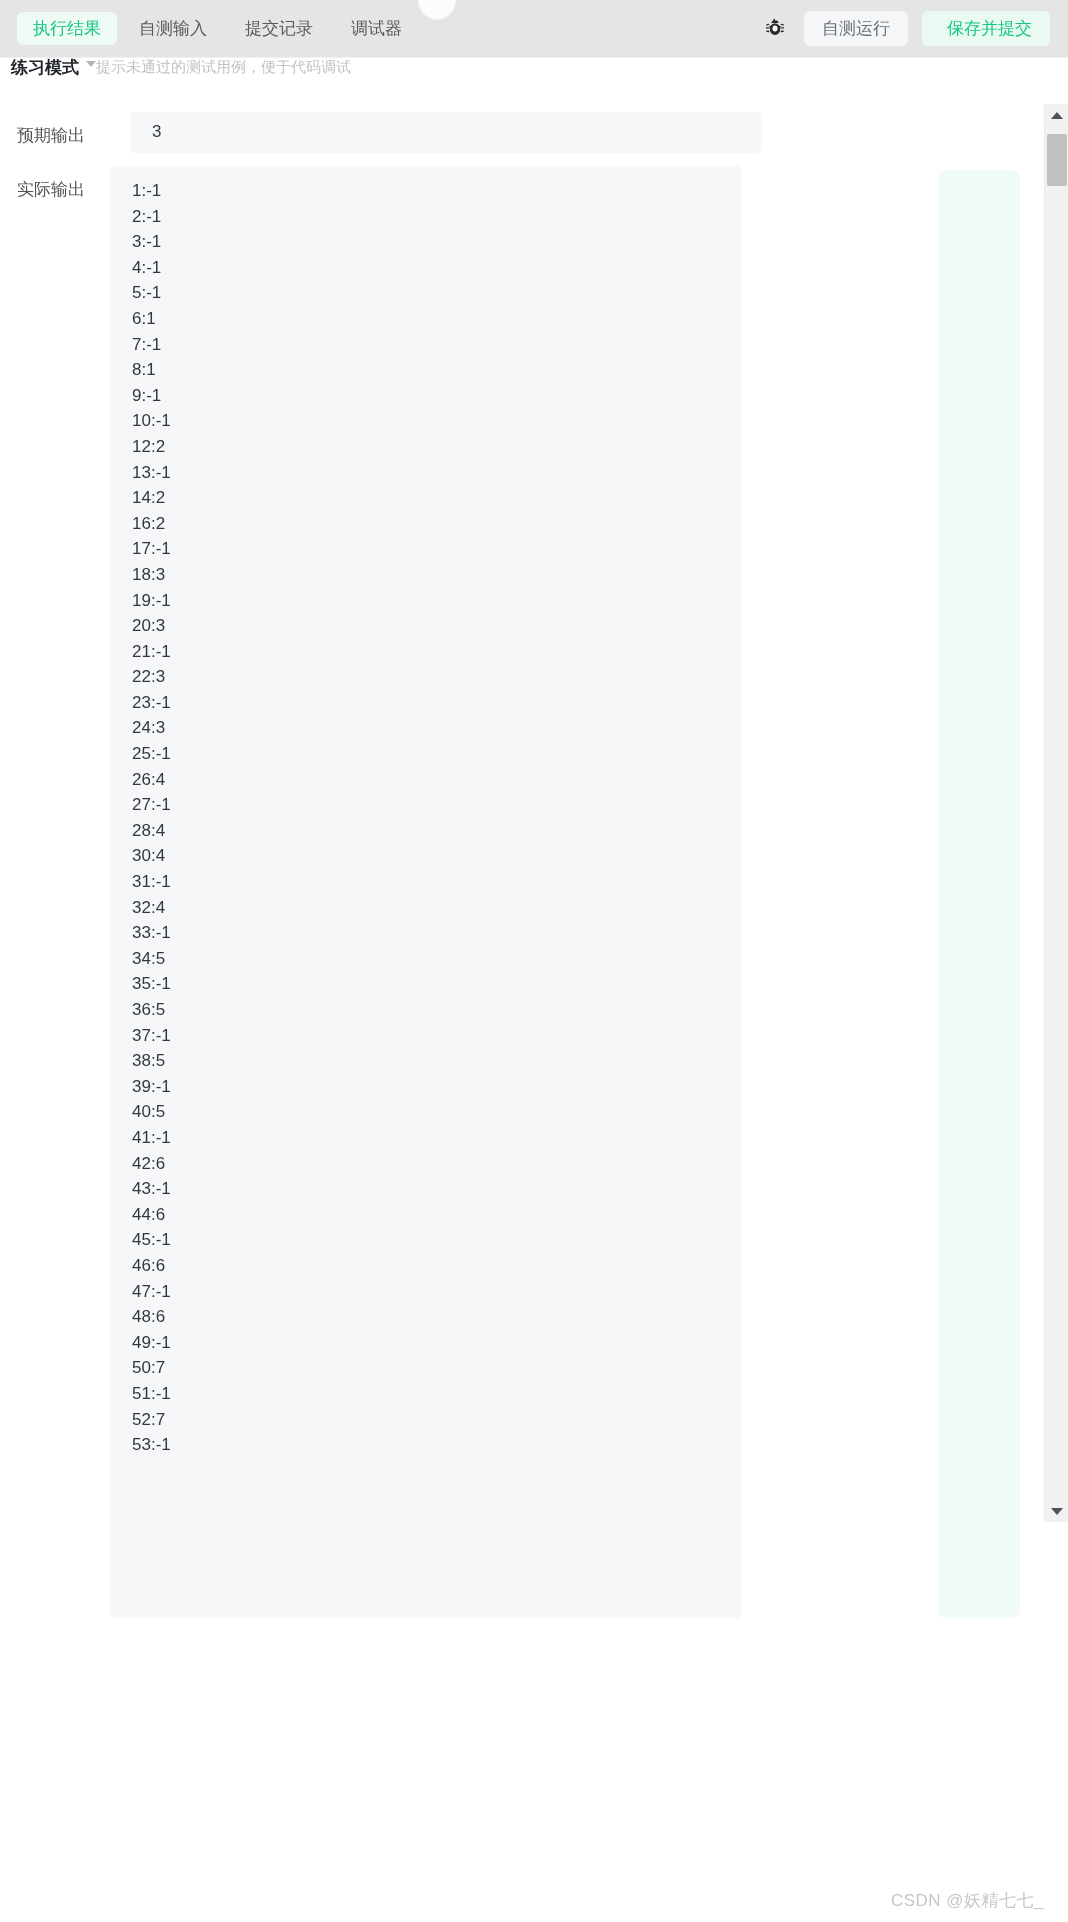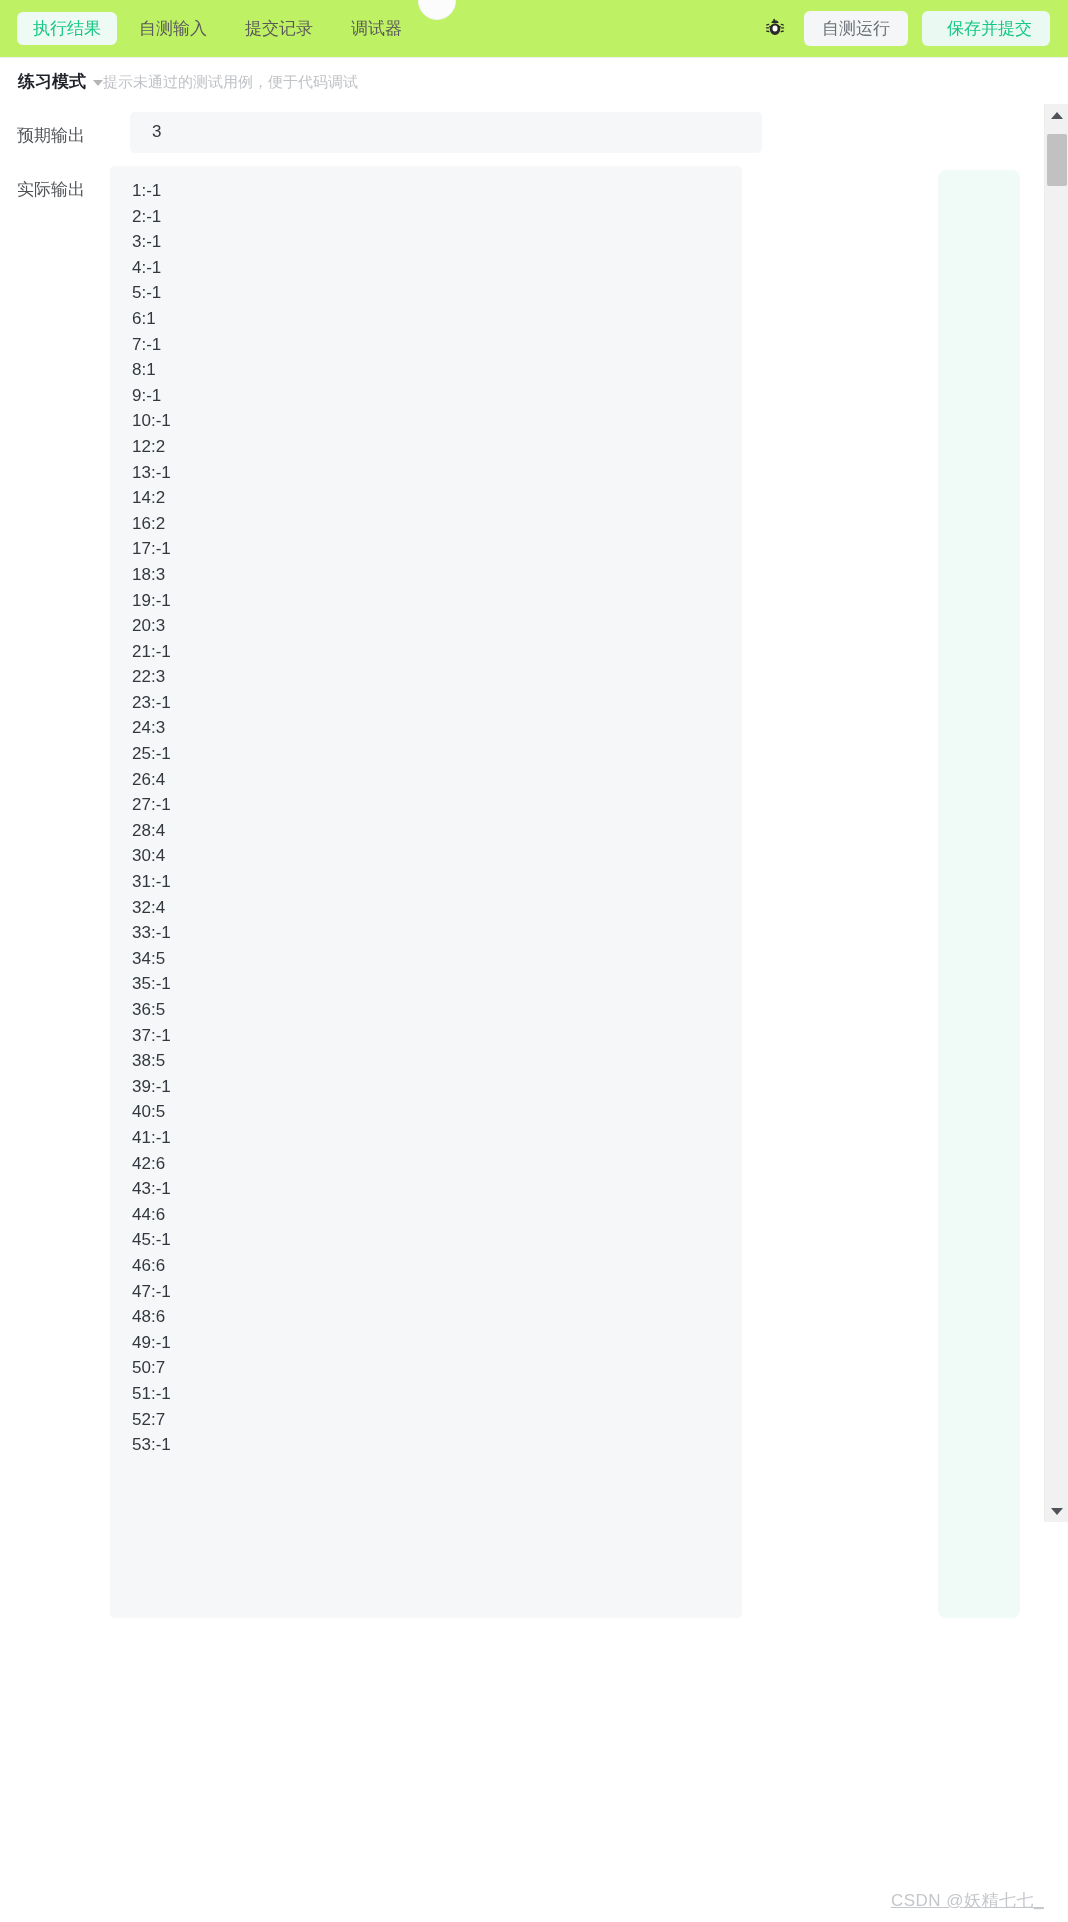--- a/index.html
+++ b/index.html
@@ -16,21 +16,21 @@
     width: 1068px;
     height: 1922px;
     background: #ffffff;
   }
 
   
   .toolbar {
     position: absolute;
     left: 0; top: 0;
     width: 1068px; height: 58px;
-    background: #bef264;
+    background: #e5e5e5;
     display: flex;
     align-items: center;
     border-bottom: 1px solid #f0f0f0;
   }
 
   .tabs {
     display: flex;
     align-items: center;
     padding-left: 17px;
     gap: 6px;
@@ -98,22 +98,21 @@
     border: 1px solid #f3f3f3;
     z-index: 3;
   }
 
   
   .modebar {
     position: absolute;
     left: 0; top: 59px;
     width: 1068px; height: 45px;
     display: flex;
-    align-items: center;
-    padding-left: 18px;
+    padding-left: 11px;
     background: #ffffff;
   }
   .mode-name {
     font-size: 17px;
     font-weight: bold;
     color: #1f2329;
     line-height: 1;
   }
   .caret-down {
     width: 0; height: 0;
@@ -241,21 +240,20 @@
 
   
   .watermark {
     position: absolute;
     right: 24px;
     bottom: 10px;
     font-size: 17px;
     color: #c3c6ca;
     letter-spacing: 0.5px;
     white-space: nowrap;
-    text-decoration: underline;
   }
 </style>
 </head>
 <body>
 
 <div class="app">
 
   <div class="toolbar">
     <div class="tabs">
       <div class="tab active">

